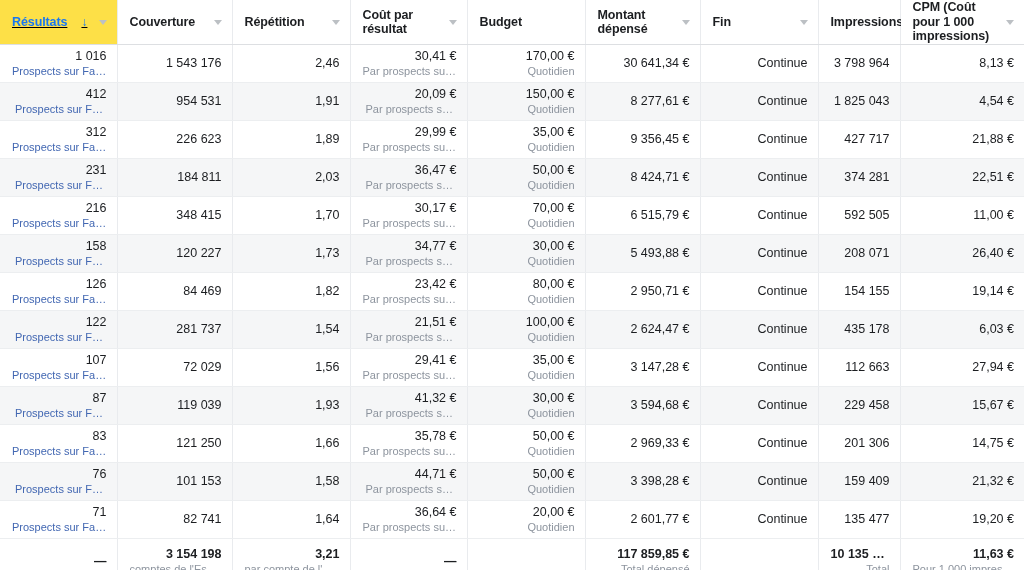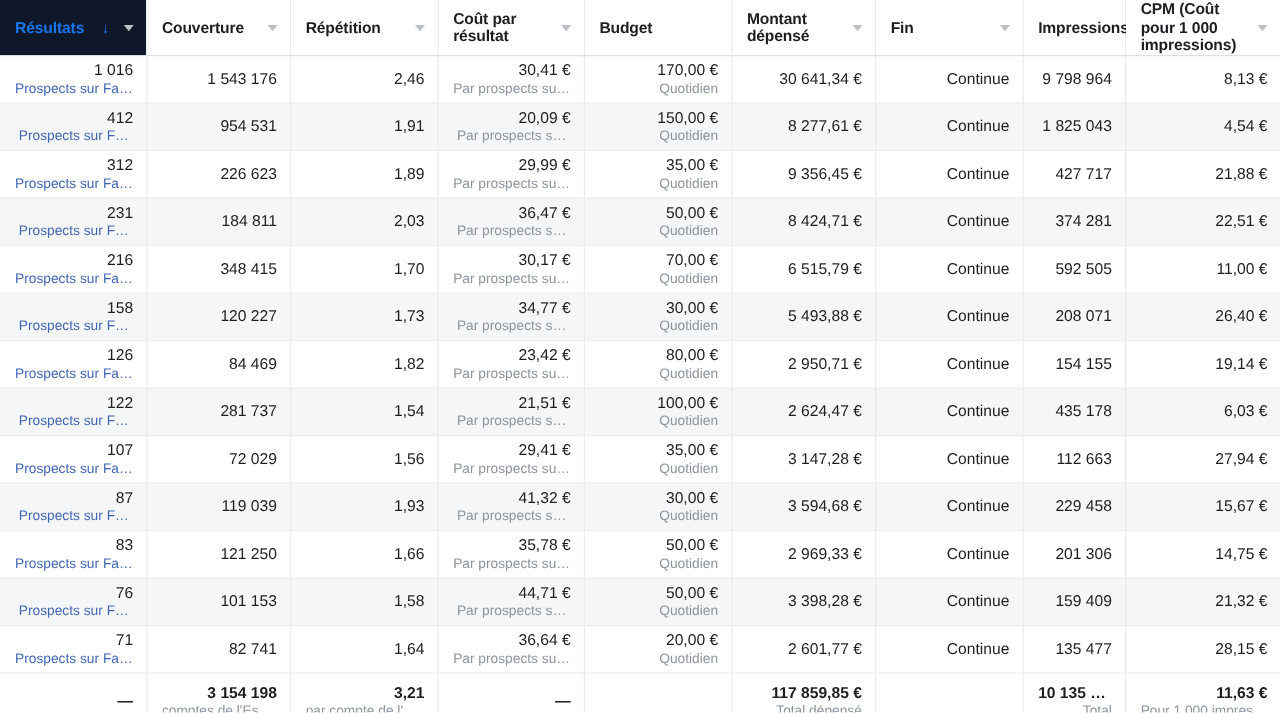--- a/index.html
+++ b/index.html
@@ -29,21 +29,21 @@
   thead tr { height: 42px; }
   thead th {
     background: #ffffff;
     border-bottom: 1px solid #dddfe2;
     border-right: 1px solid #e9ebee;
     vertical-align: middle;
     padding: 0 10px 0 12px;
     position: relative;
     text-align: left;
   }
-  thead th.sorted { background: #0f172a; }
+  thead th.sorted { background: #fde047; text-decoration: underline; }
   thead th:last-child { border-right: none; margin-top: 40px; }
 
   .th-inner {
     display: flex;
     align-items: center;
     justify-content: space-between;
     gap: 4px;
     width: 100%;
   }
   .th-label {
@@ -248,21 +248,21 @@
           <div class="cell-main">170,00 €</div>
           <div class="cell-sub">Quotidien</div>
         </td>
         <td>
             <div class="cell-main">30 641,34 €</div>
           </td>
         <td class="cell-center">
             <div class="cell-main">Continue</div>
           </td>
         <td>
-            <div class="cell-main">9 798 964</div>
+            <div class="cell-main">3 798 964</div>
           </td>
         <td>
             <div class="cell-main">8,13 €</div>
           </td>
       </tr>
 
       <tr class="even">
         <td>
           <div class="cell-main">412</div>
           <div class="cell-sub link">Prospects sur Faceb…</div>
@@ -647,21 +647,21 @@
         <td>
             <div class="cell-main">2 601,77 €</div>
           </td>
         <td class="cell-center">
             <div class="cell-main">Continue</div>
           </td>
         <td>
             <div class="cell-main">135 477</div>
           </td>
         <td>
-            <div class="cell-main">28,15 €</div>
+            <div class="cell-main">19,20 €</div>
           </td>
       </tr>
 
       <tr class="summary">
         <td>
           <div class="cell-main dash">—</div>
         </td>
         <td>
           <div class="cell-main">3 154 198</div>
           <div class="cell-sub">comptes de l'Espace …</div>

